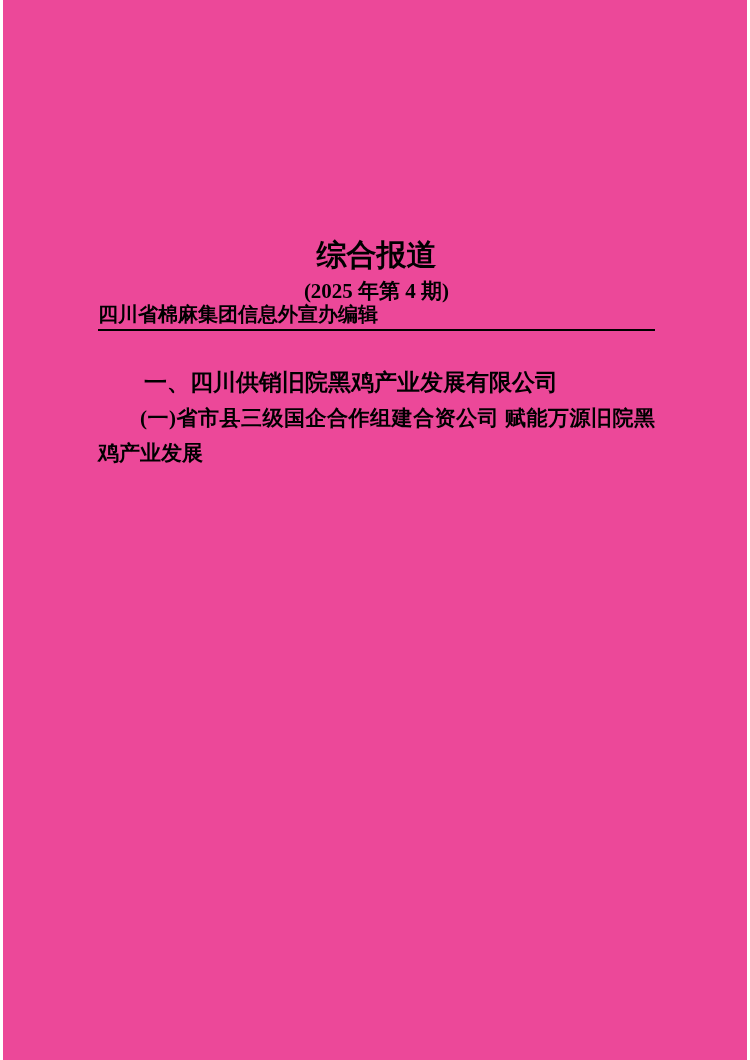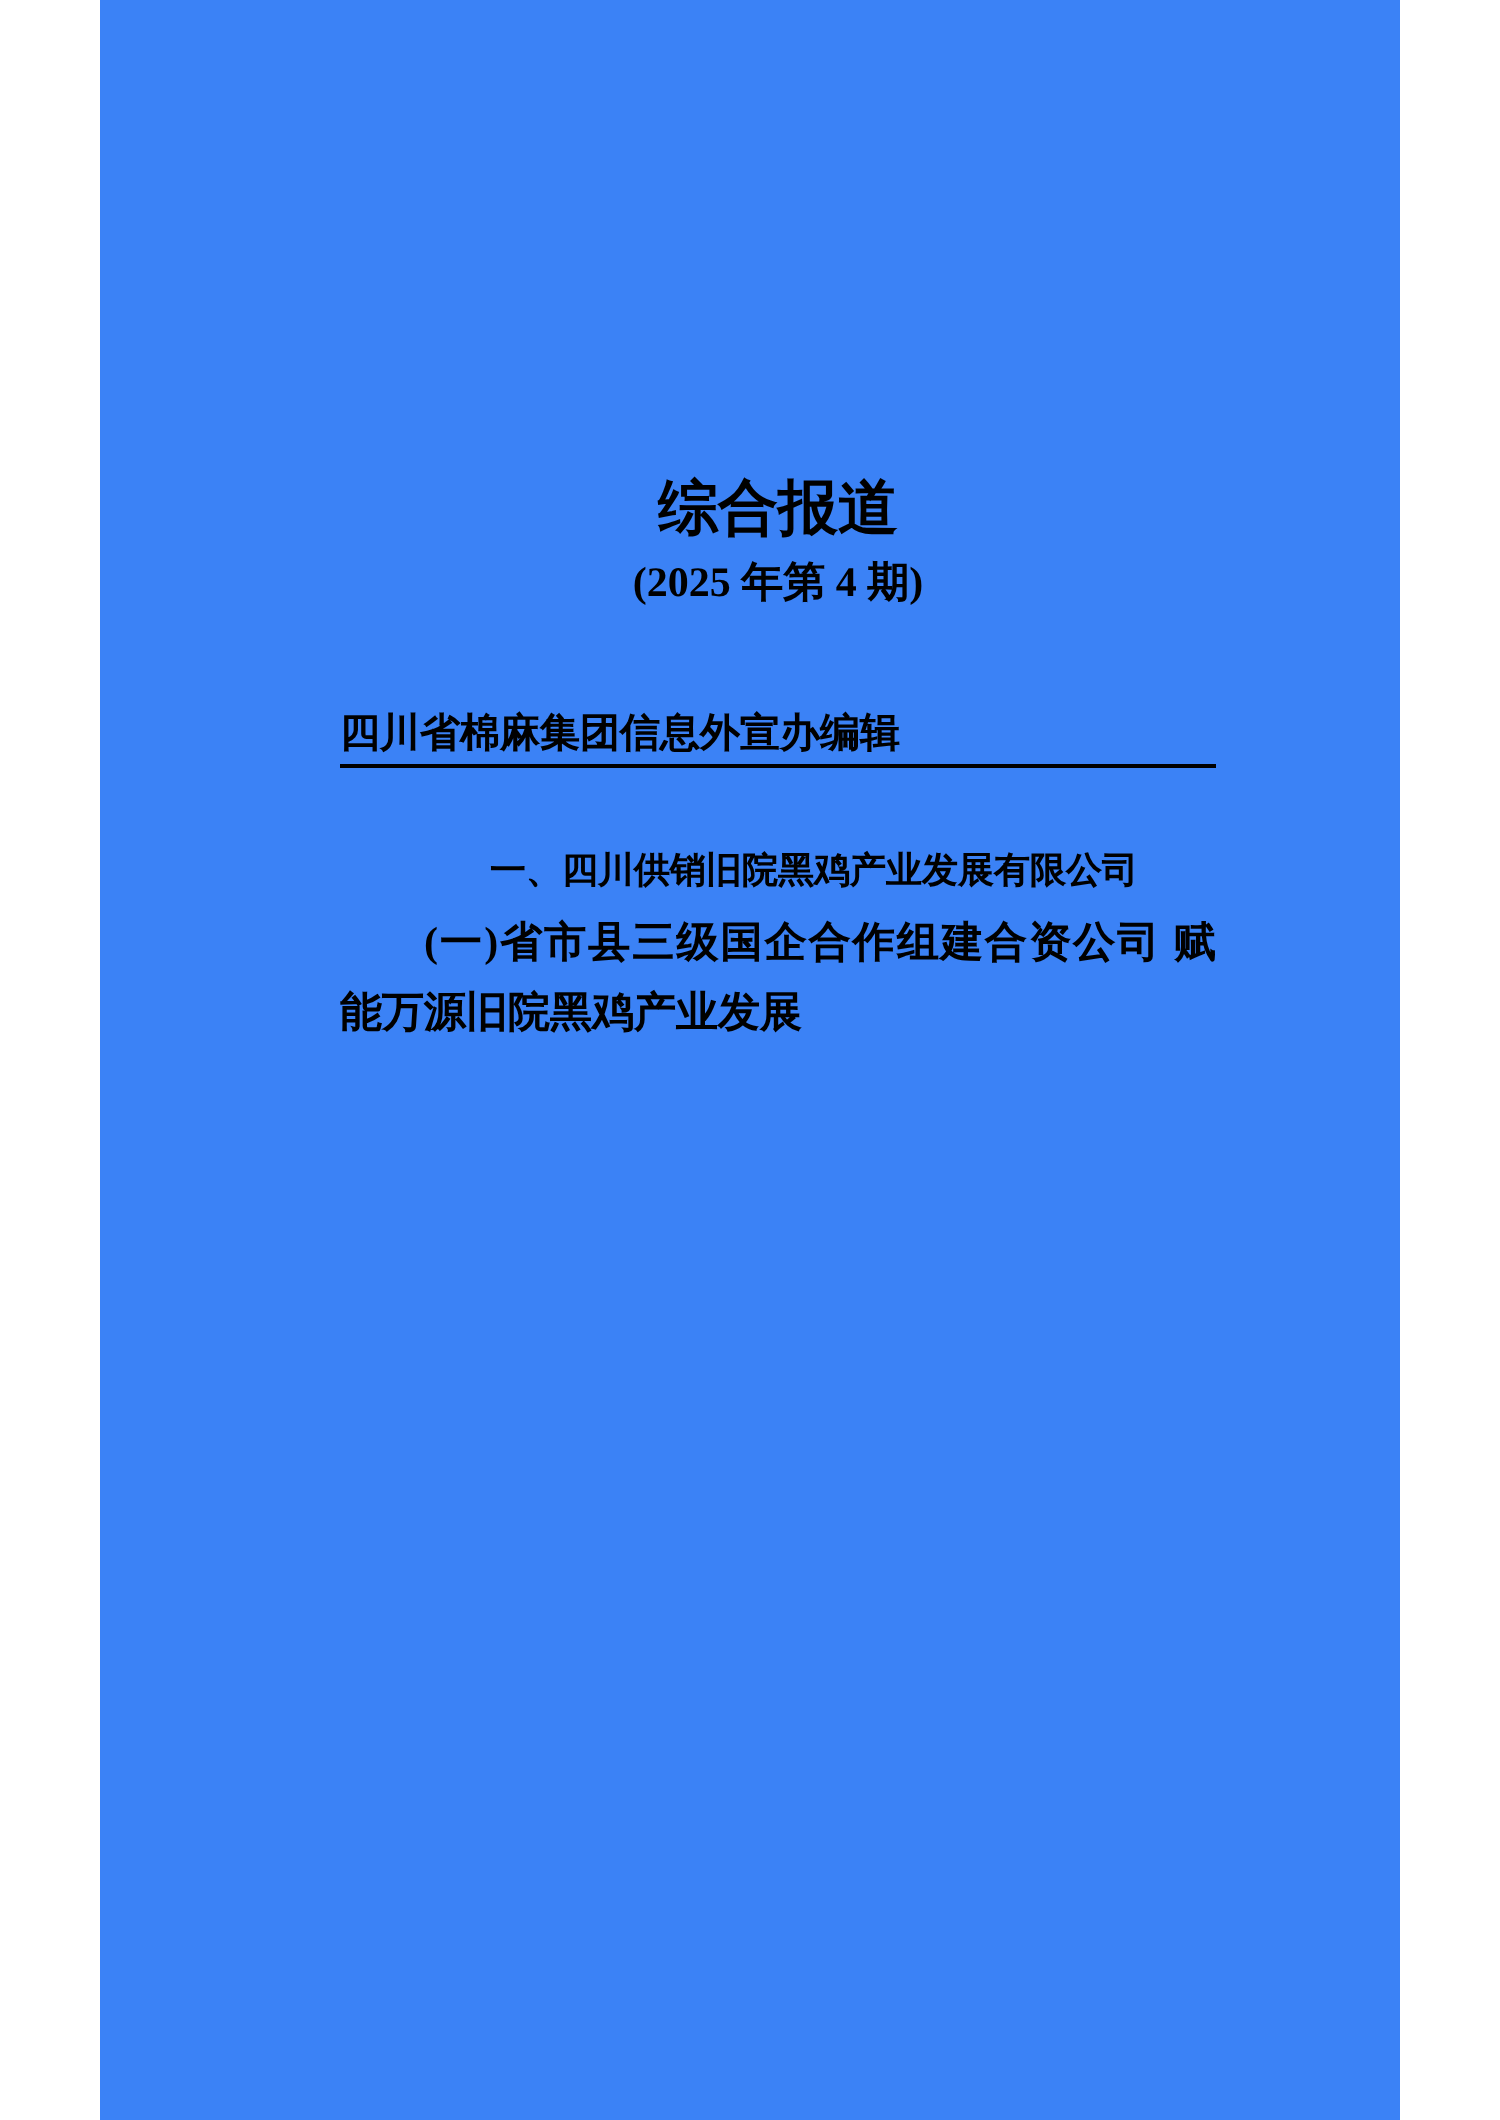--- a/index.html
+++ b/index.html
@@ -3,27 +3,27 @@
 <meta charset="utf-8">
 <title>综合报道</title>
 <style>
   html, body {
     margin: 0;
     padding: 0;
     background: #ffffff;
   }
   .page {
     position: relative;
-    width: 650px;
+    width: 744px;
     height: 1060px;
     margin: 0 auto;
-    background: #3b82f6;
+    background: #ec4899;
     color: #000000;
     box-sizing: border-box;
-    padding: 240px 92px 0 120px;
+    padding: 240px 92px 0 95px;
     overflow: hidden;
     font-family: "Liberation Serif", "DejaVu Serif", serif;
   }
   .doc-title {
     margin: 0;
     font-size: 30px;
     line-height: 30px;
     font-weight: bold;
     text-align: center;
     font-family: "Liberation Serif", "DejaVu Serif", serif;
@@ -32,47 +32,46 @@
     margin: 10px 0 0 0;
     font-size: 21px;
     line-height: 22px;
     font-weight: bold;
     text-align: center;
     font-family: "Liberation Serif", "DejaVu Serif", serif;
   }
   .editor-row {
     display: flex;
     align-items: baseline;
-    margin-top: 53px;
     padding-bottom: 3px;
     border-bottom: 2px solid #000000;
     font-size: 20px;
     line-height: 24px;
     font-weight: bold;
   }
   .editor-row .editor-label {
     font-family: "Liberation Serif", "DejaVu Serif", serif;
   }
   .editor-row .date-label {
     font-family: "Liberation Serif", "DejaVu Serif", serif;
   }
   .doc-body {
     margin-top: 34px;
     font-size: 21px;
     line-height: 35.5px;
     text-align: justify;
   }
   .section-heading {
     margin: 0;
-    font-size: 18px;
+    font-size: 23px;
     line-height: 35.5px;
     font-weight: bold;
     text-indent: 2em;
     font-family: "Liberation Sans", "DejaVu Sans", sans-serif;
-    text-align: center;
+    text-align: left;
   }
   .sub-heading {
     margin: 0;
     font-size: 21px;
     line-height: 35.5px;
     font-weight: bold;
     text-indent: 2em;
     font-family: Liberation Serif, serif;
     text-align: justify;
   }

